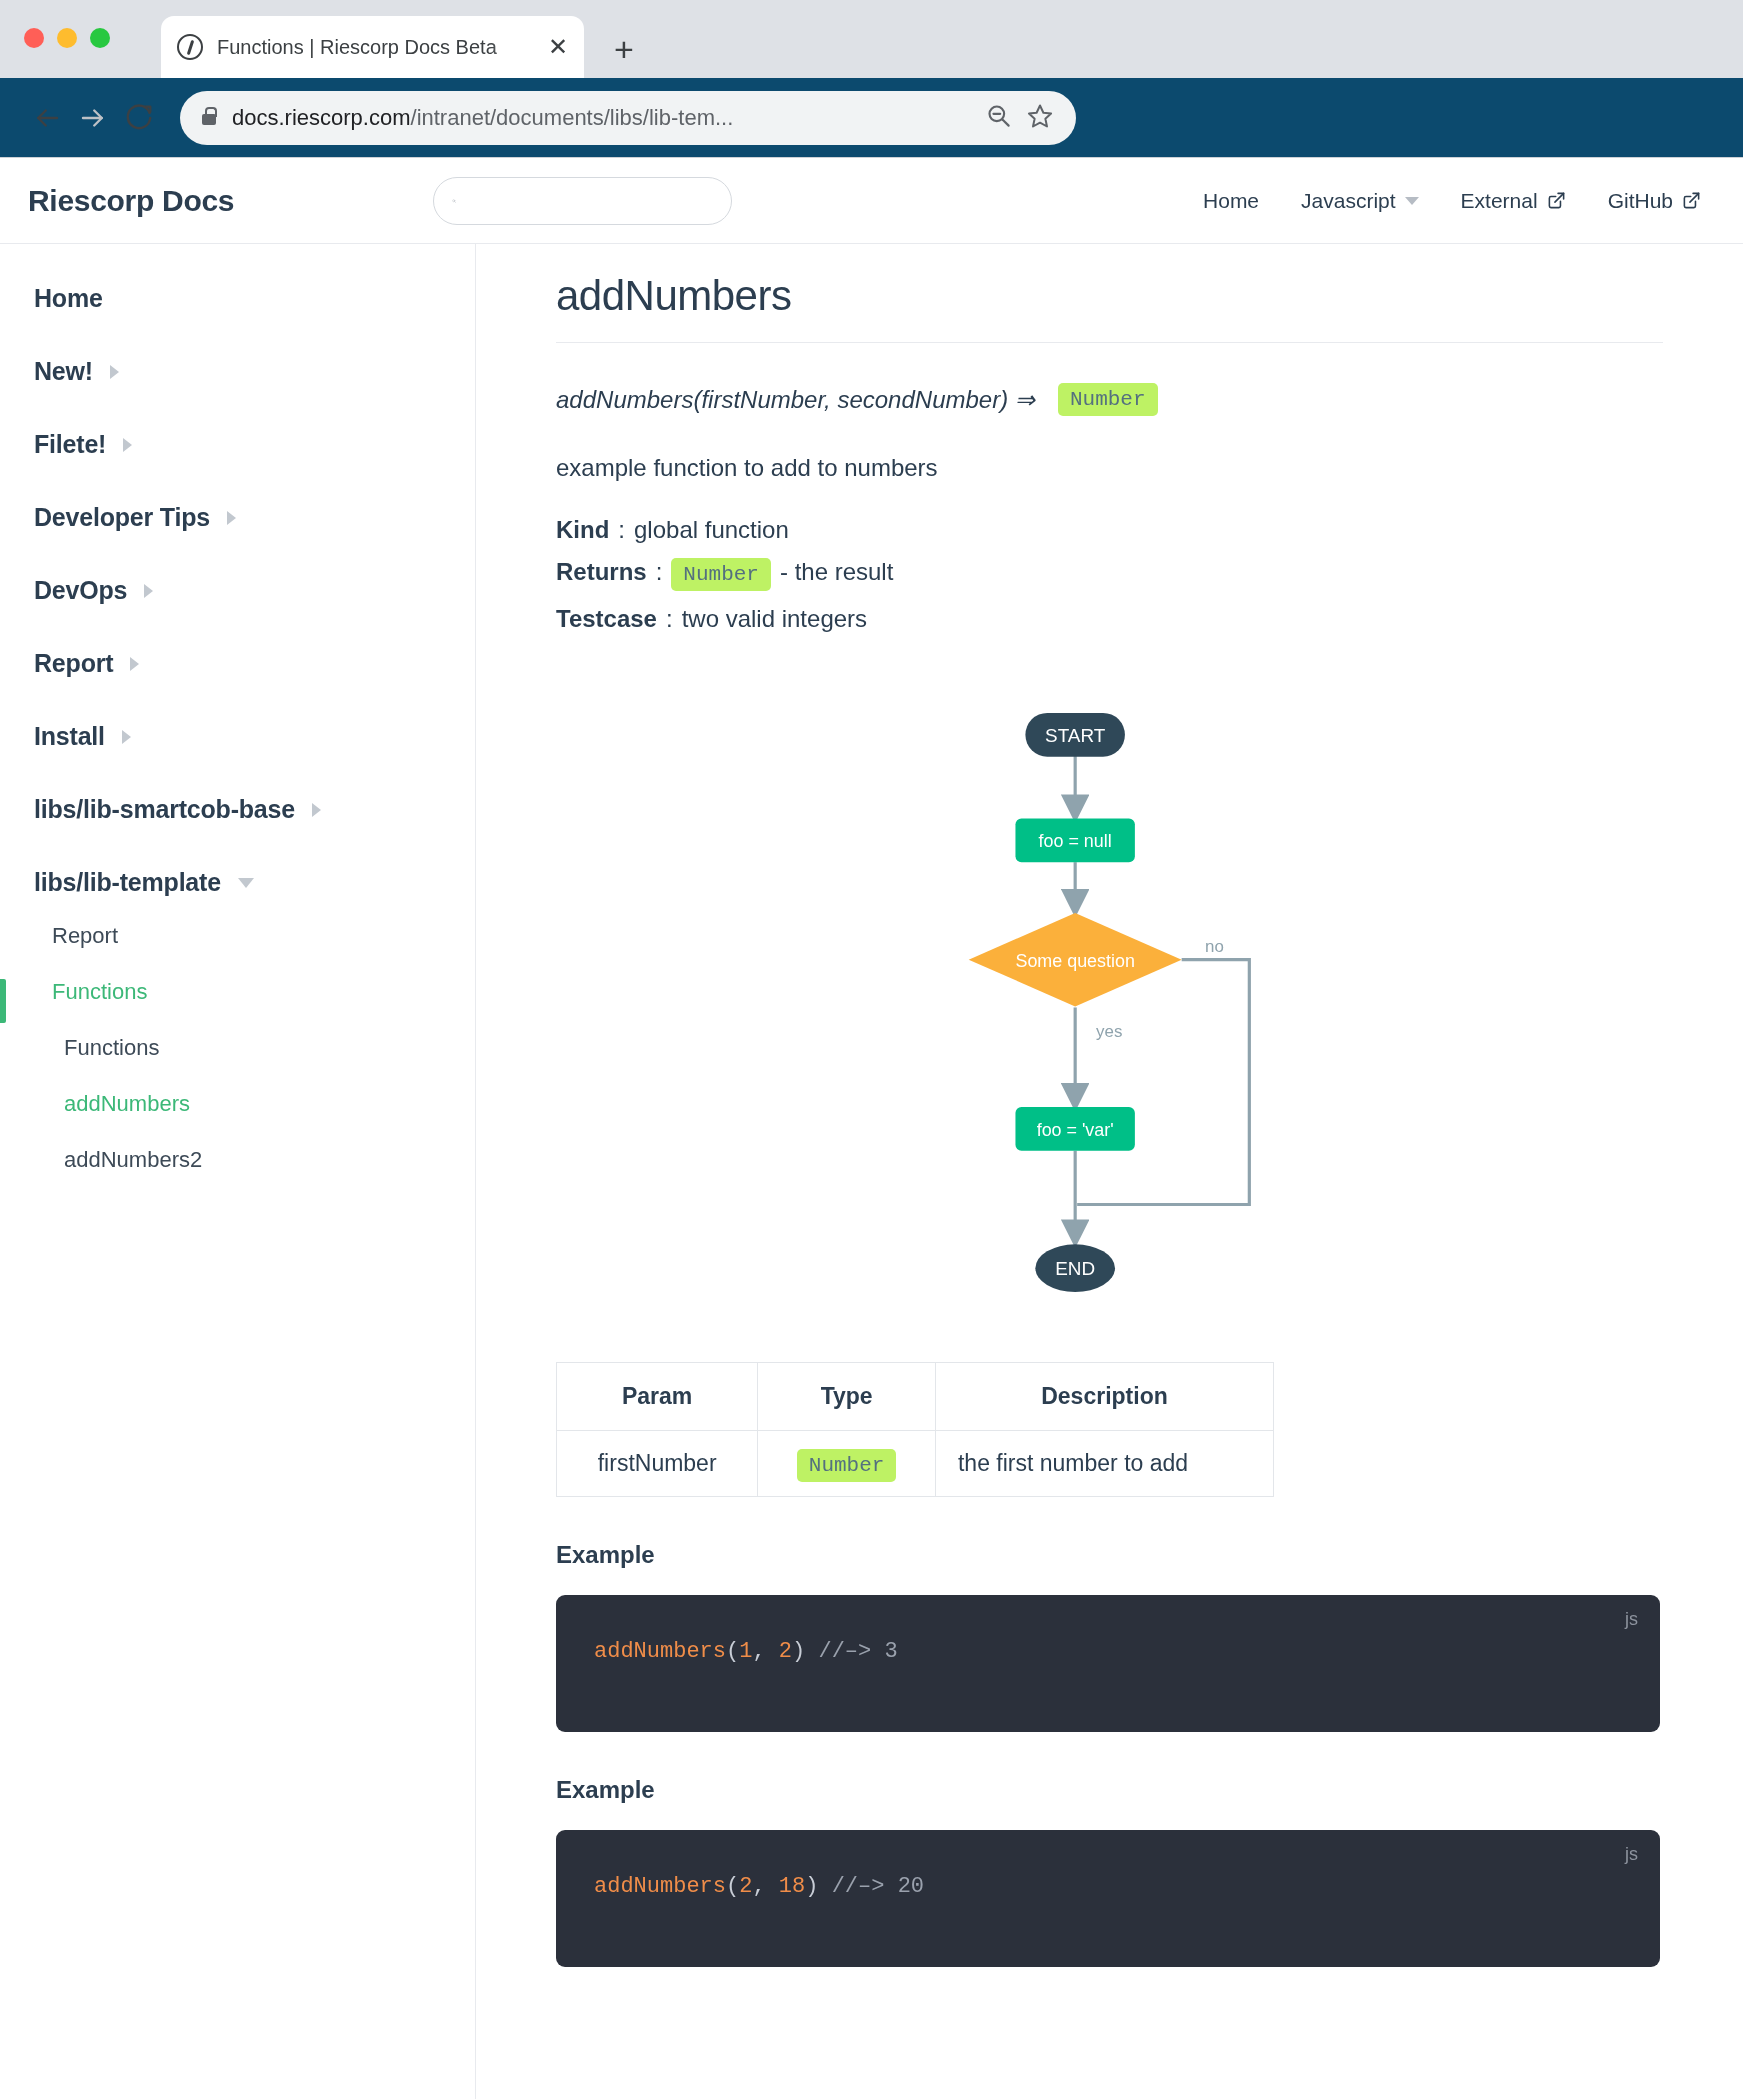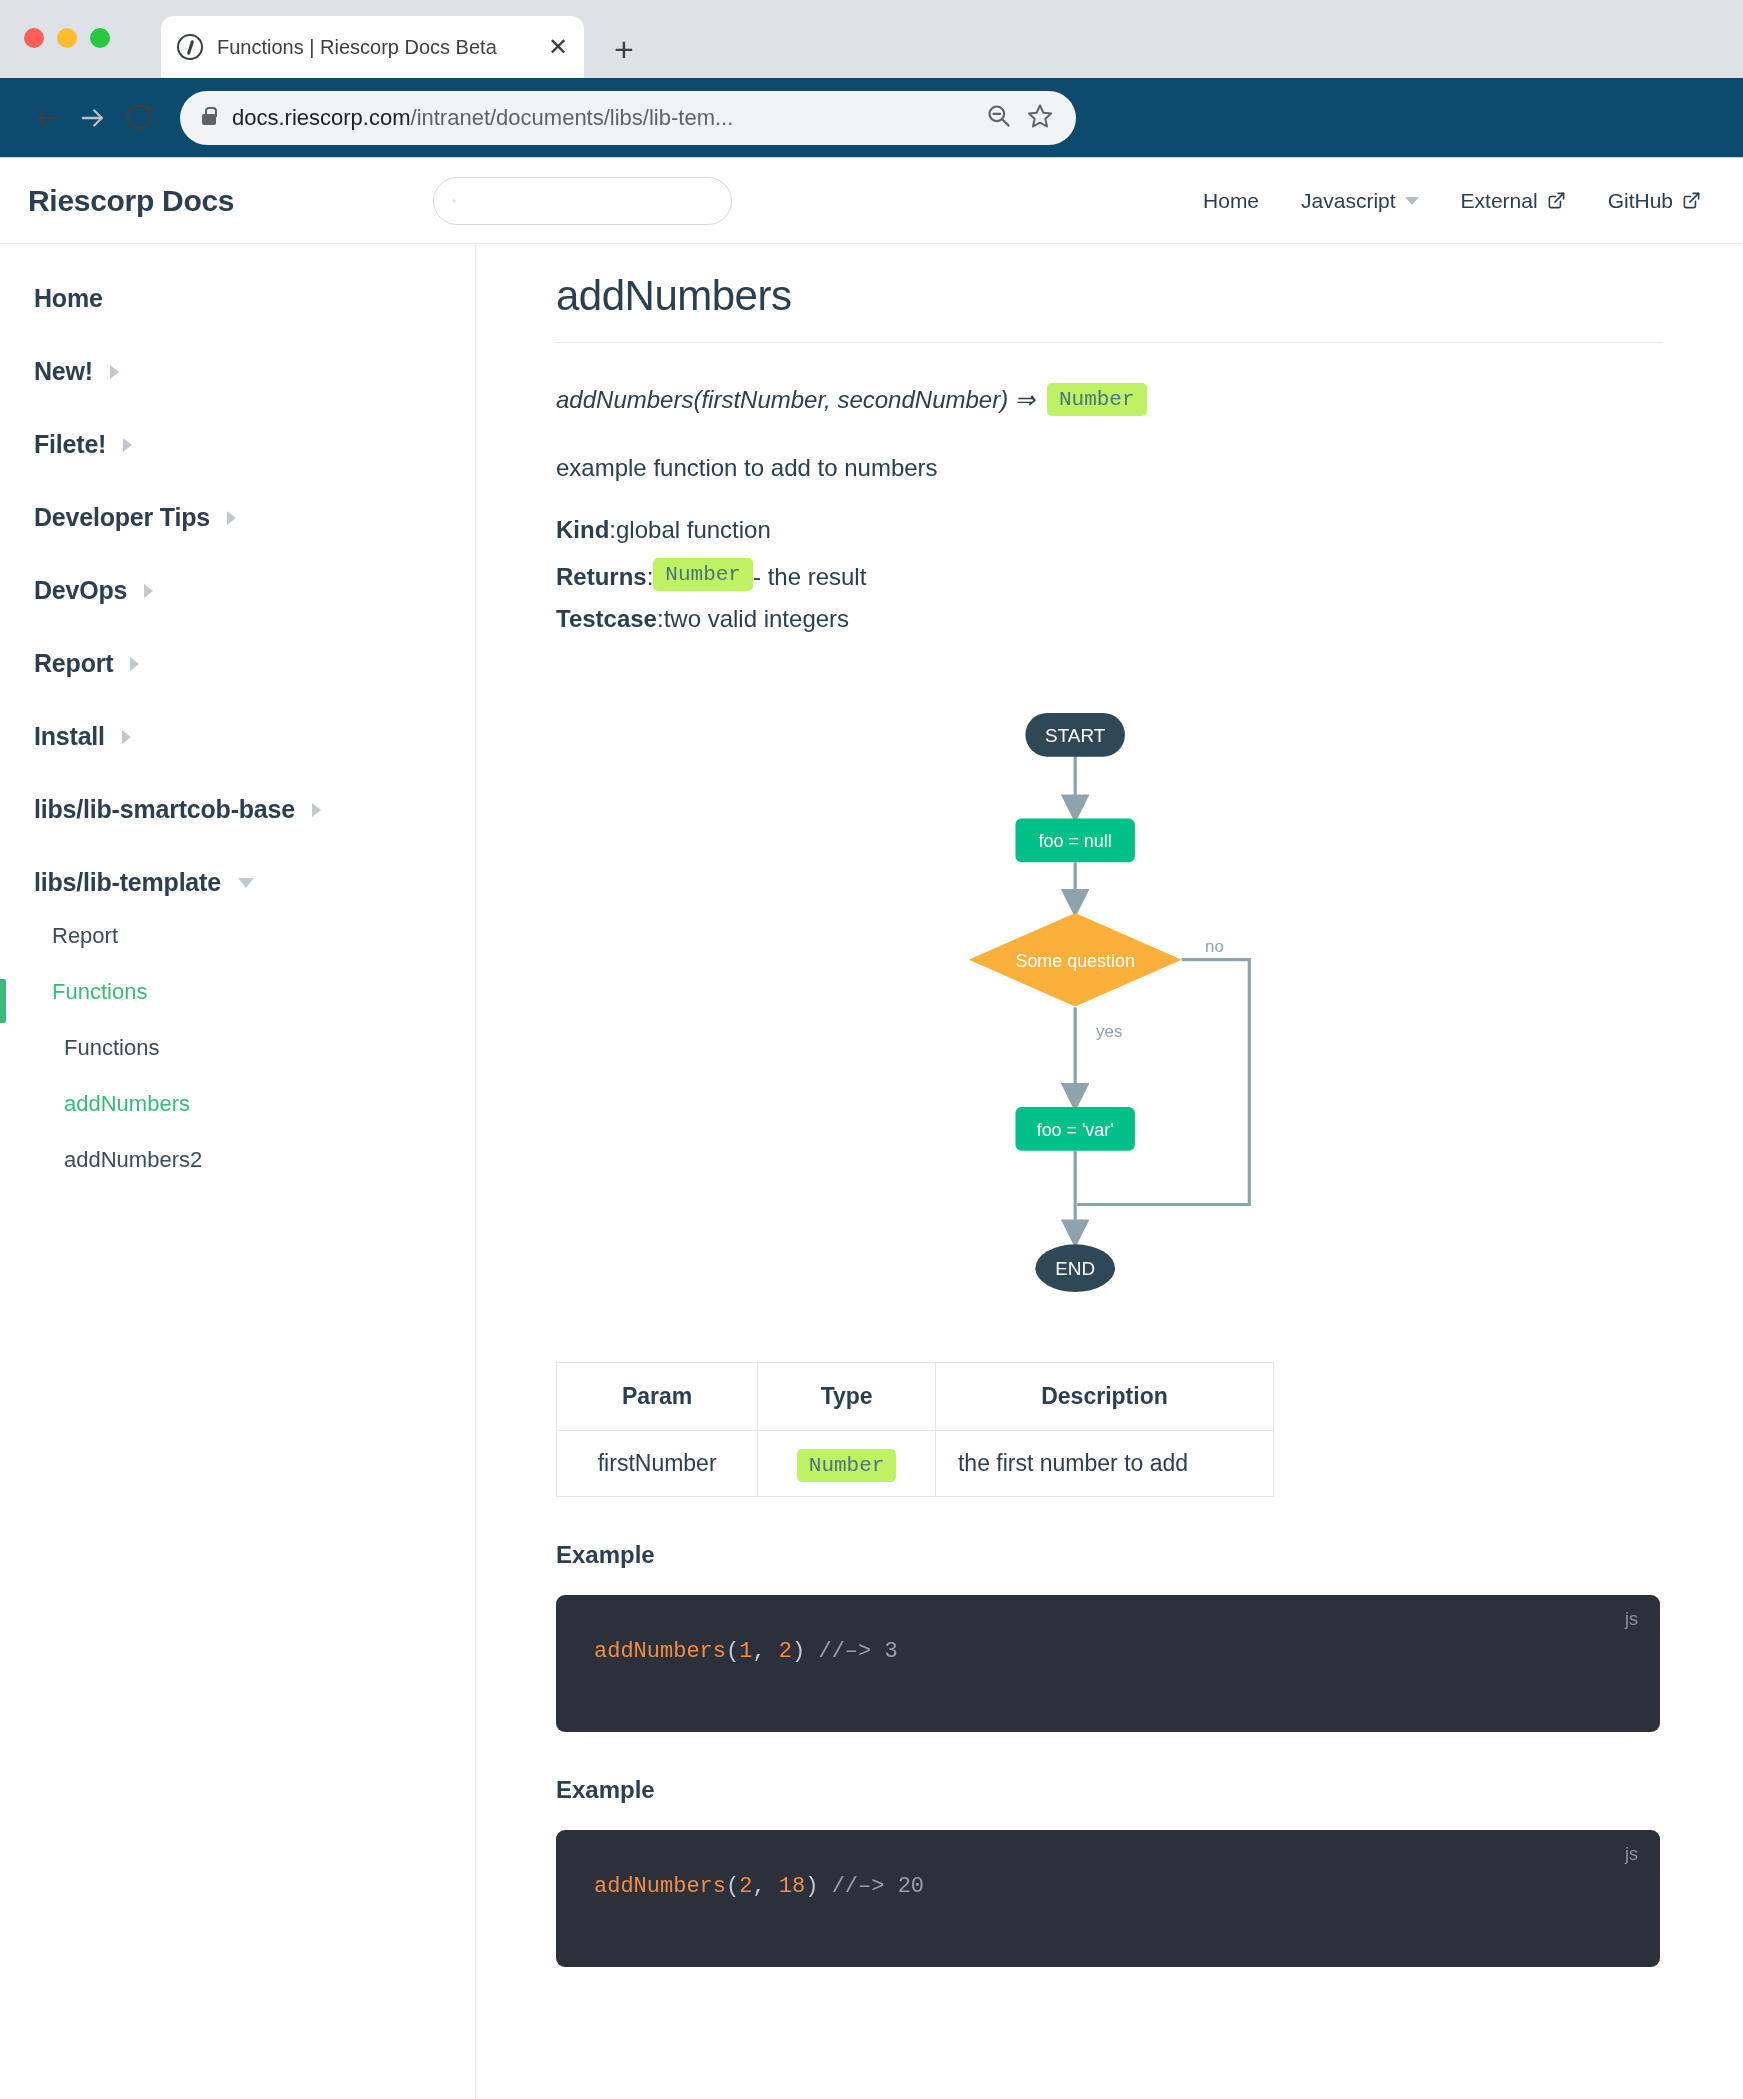--- a/index.html
+++ b/index.html
@@ -277,21 +277,21 @@
     border-bottom: 1px solid #e8eaee;
     letter-spacing: -0.5px;
   }
   .signature {
     margin-top: 40px;
     font-size: 24px;
     font-style: italic;
     color: #2c3e50;
     display: flex;
     align-items: center;
-    gap: 12px;
+    gap: 23px;
     flex-wrap: wrap;
   }
   code.inline {
     font-family: "Liberation Mono", monospace;
     font-size: 21px;
     font-style: normal;
     background: #bef264;
     color: #54707f;
     padding: 5px 12px;
     border-radius: 5px;
@@ -300,21 +300,22 @@
     margin-top: 38px;
     font-size: 24px;
     color: #2c3e50;
   }
   .meta { margin-top: 34px; }
   .meta-row {
     font-size: 24px;
     color: #2c3e50;
     margin-bottom: 14px;
     display: flex;
-    align-items: flex-end;
+    align-items: flex-start;
+    gap: 9px;
     flex-wrap: wrap;
   }
   .meta-row b { font-weight: bold; }
 
   
   .flow { margin: 58px 0 0 0; display: flex; justify-content: center; }
 
   
   table.params {
     margin-top: 54px;

